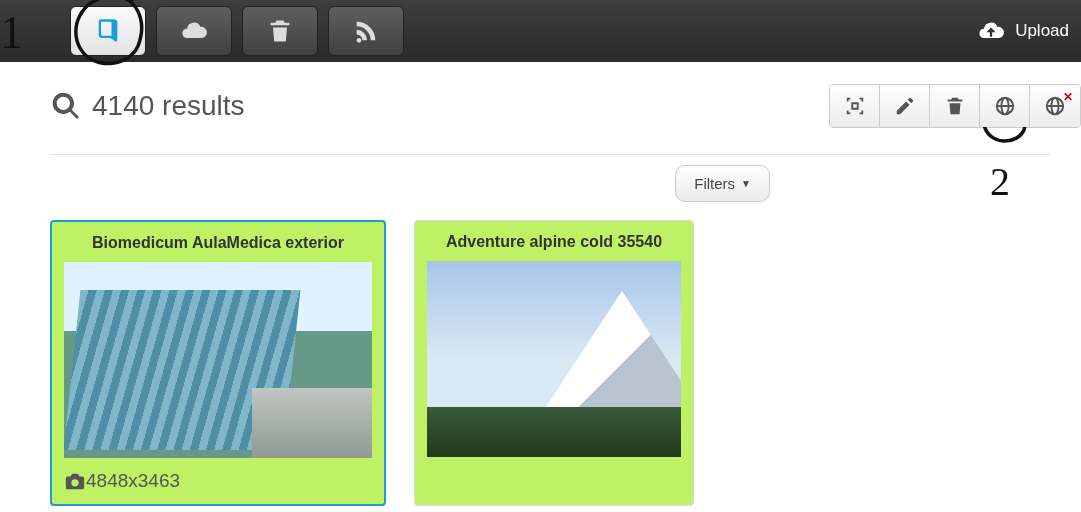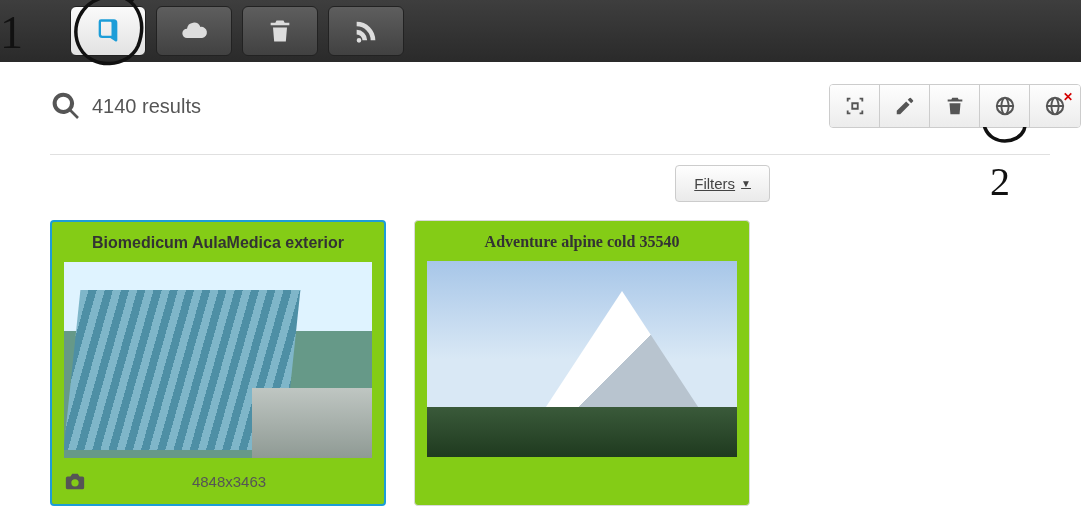--- a/index.html
+++ b/index.html
@@ -12,44 +12,44 @@
   .topbar .tab-btn svg { width:28px; height:28px; fill:#ddd; }
   .topbar .tab-btn.active svg { fill:#1c9dd8; }
   .topbar .spacer { flex:1; }
   .topbar .upload { display:flex; align-items:center; color:#fff; font-size:17px; cursor:pointer; }
   .topbar .upload svg { width:28px; height:28px; fill:#fff; margin-right:10px; }
 
   .content { padding: 22px 0 0 50px; }
   .results-header { display:flex; align-items:center; }
   .results-header .search-ico { width:32px; height:32px; margin-right:10px; }
   .results-header .search-ico svg { width:32px; height:32px; fill:#555; }
-  .results-header .results-text { font-size:20px; color:#555; }
+  .results-header .results-text { font-size:28px; color:#555; }
   .results-header .action-spacer { flex:1; }
 
   .action-btns { display:flex; border:1px solid #ccc; border-radius:4px; overflow:hidden; margin-right:0; }
   .action-btns .abtn { width:50px; height:42px; background:linear-gradient(#fefefe,#ececec); border-right:1px solid #ccc; display:flex; align-items:center; justify-content:center; cursor:pointer; position:relative;}
   .action-btns .abtn:last-child { border-right:none; }
   .action-btns .abtn svg { width:22px; height:22px; fill:#555; }
   .action-btns .abtn .red-x { position:absolute; top:5px; right:7px; color:#d40000; font-weight:bold; font-size:12px; }
 
   .hr { border-top:1px solid #e0e0e0; margin:26px 0 10px 0; width: 1000px;}
 
   .filters-row { display:flex; justify-content:flex-end; width:720px; margin-bottom:18px;}
-  .filters-btn { border:1px solid #ccc; background:linear-gradient(#fefefe,#eaeaea); padding:9px 18px; border-radius:4px; font-size:15px; color:#444; display:flex; align-items:center; cursor:pointer;text-decoration:underline;}
+  .filters-btn { border:1px solid #ccc; background:linear-gradient(#fefefe,#eaeaea); padding:9px 18px; border-radius:10px; font-size:15px; color:#444; display:flex; align-items:center; cursor:pointer;}
   .filters-btn .caret { margin-left:6px; font-size:10px;}
 
   .grid { display:flex; gap:28px; }
-  .card { width:336px; border:1px solid #d9d9d9; border-radius:4px; padding:12px; background:#84cc16;}
+  .card { width:336px; border:1px solid #d9d9d9; border-radius:4px; padding:12px; background:#bef264;}
   .card.selected { border:2px solid #1c9dd8; }
   .card .title { font-weight:bold; font-size:16px; color:#333; text-align:center; margin-bottom:10px; white-space:nowrap; overflow:hidden; text-overflow:ellipsis;}
   .card .thumb { width:100%; height:196px; background:#88a; position:relative; overflow:hidden;}
   .card .meta { display:flex; align-items:center; margin-top:12px; position:relative;}
   .card .meta .camera-ico { width:22px; height:22px; }
   .card .meta .camera-ico svg{ width:22px; height:22px; fill:#555;}
-  .card .meta .dims { flex:1; text-align:center; color:#555; font-size:15px;}
+  .card .meta .dims { flex:1; text-align:left; color:#555; font-size:19px;}
   .card .meta .globe-ico { width:18px; height:18px;}
   .card .meta .globe-ico svg{ width:18px;height:18px; fill:#2db742;}
 
   
   .thumb.t1 { background: linear-gradient(180deg,#dff3ff 0%,#dff3ff 35%, #698 35%); }
   .thumb.t1::before { content:""; position:absolute; left:8px; top:28px; width:220px; height:160px; background:repeating-linear-gradient(100deg,#7fb6c9 0 8px,#4e8fa5 8px 16px); transform:skewX(-6deg); }
   .thumb.t1::after { content:""; position:absolute; right:0; bottom:0; width:120px; height:70px; background:linear-gradient(#bfc6c2,#8f9a94);}
   .thumb.t2 { background:#efe9d8;}
   .thumb.t2::before{content:""; position:absolute; left:80px; top:10px; width:220px; height:120px; background:radial-gradient(ellipse at 40% 40%, #e7b896 0 45%, transparent 46%); border-radius:40%; transform:rotate(25deg);}
   .thumb.t2::after{content:""; position:absolute; left:180px; top:70px; width:50px; height:80px; background:#e7b896; border-radius:30% 30% 50% 50%; transform:rotate(45deg);}
@@ -92,20 +92,26 @@
     <svg viewBox="0 0 24 24">
         <path d="M9 3h6l1 2h4v2H4V5h4l1-2zM6 9h12l-1 12H7L6 9z"></path>
       </svg>
   </div>
   <div class="tab-btn">
     <svg viewBox="0 0 24 24">
         <path d="M4 4a16 16 0 0 1 16 16h-4A12 12 0 0 0 4 8V4zm0 7a9 9 0 0 1 9 9H9a5 5 0 0 0-5-5v-4zm2 7a2 2 0 1 1-2 2 2 2 0 0 1 2-2z"></path>
       </svg>
   </div>
   <div class="spacer"></div>
+  <div class="upload">
+    <svg viewBox="0 0 24 24">
+        <path d="M19 18H6a4 4 0 0 1 0-8 6 6 0 0 1 11.5-1.5A4.5 4.5 0 0 1 19 18zM11 13v4h2v-4h3l-4-4-4 4h3z"></path>
+      </svg>
+    <span>Upload</span>
+  </div>
 </div>
 
 <div class="content">
   <div class="results-header">
     <span class="search-ico">
       <svg viewBox="0 0 24 24">
           <path d="M10 2a8 8 0 1 0 4.9 14.3l5.4 5.4 1.4-1.4-5.4-5.4A8 8 0 0 0 10 2zm0 3a5 5 0 1 1 0 10 5 5 0 0 1 0-10z"></path>
         </svg>
     </span>
     <span class="results-text">4140 results</span>
@@ -156,19 +162,19 @@
       <div class="thumb t1"></div>
       <div class="meta">
         <span class="camera-ico"><svg viewBox="0 0 24 24">
               <path d="M4 7h3l2-3h6l2 3h3a2 2 0 0 1 2 2v10a2 2 0 0 1-2 2H4a2 2 0 0 1-2-2V9a2 2 0 0 1 2-2zm8 3a4 4 0 1 0 4 4 4 4 0 0 0-4-4z"></path>
             </svg></span>
         <span class="dims">4848x3463</span>
       </div>
     </div>
 
 
-    <div class="card" style="width:336px;font-family:Liberation Serif, serif;">
+    <div class="card" style="width:280px;">
       <div class="title">Adventure alpine cold 35540</div>
       <div class="thumb t3"></div>
     </div>
 
   </div>
 </div>
 
 </body></html>

